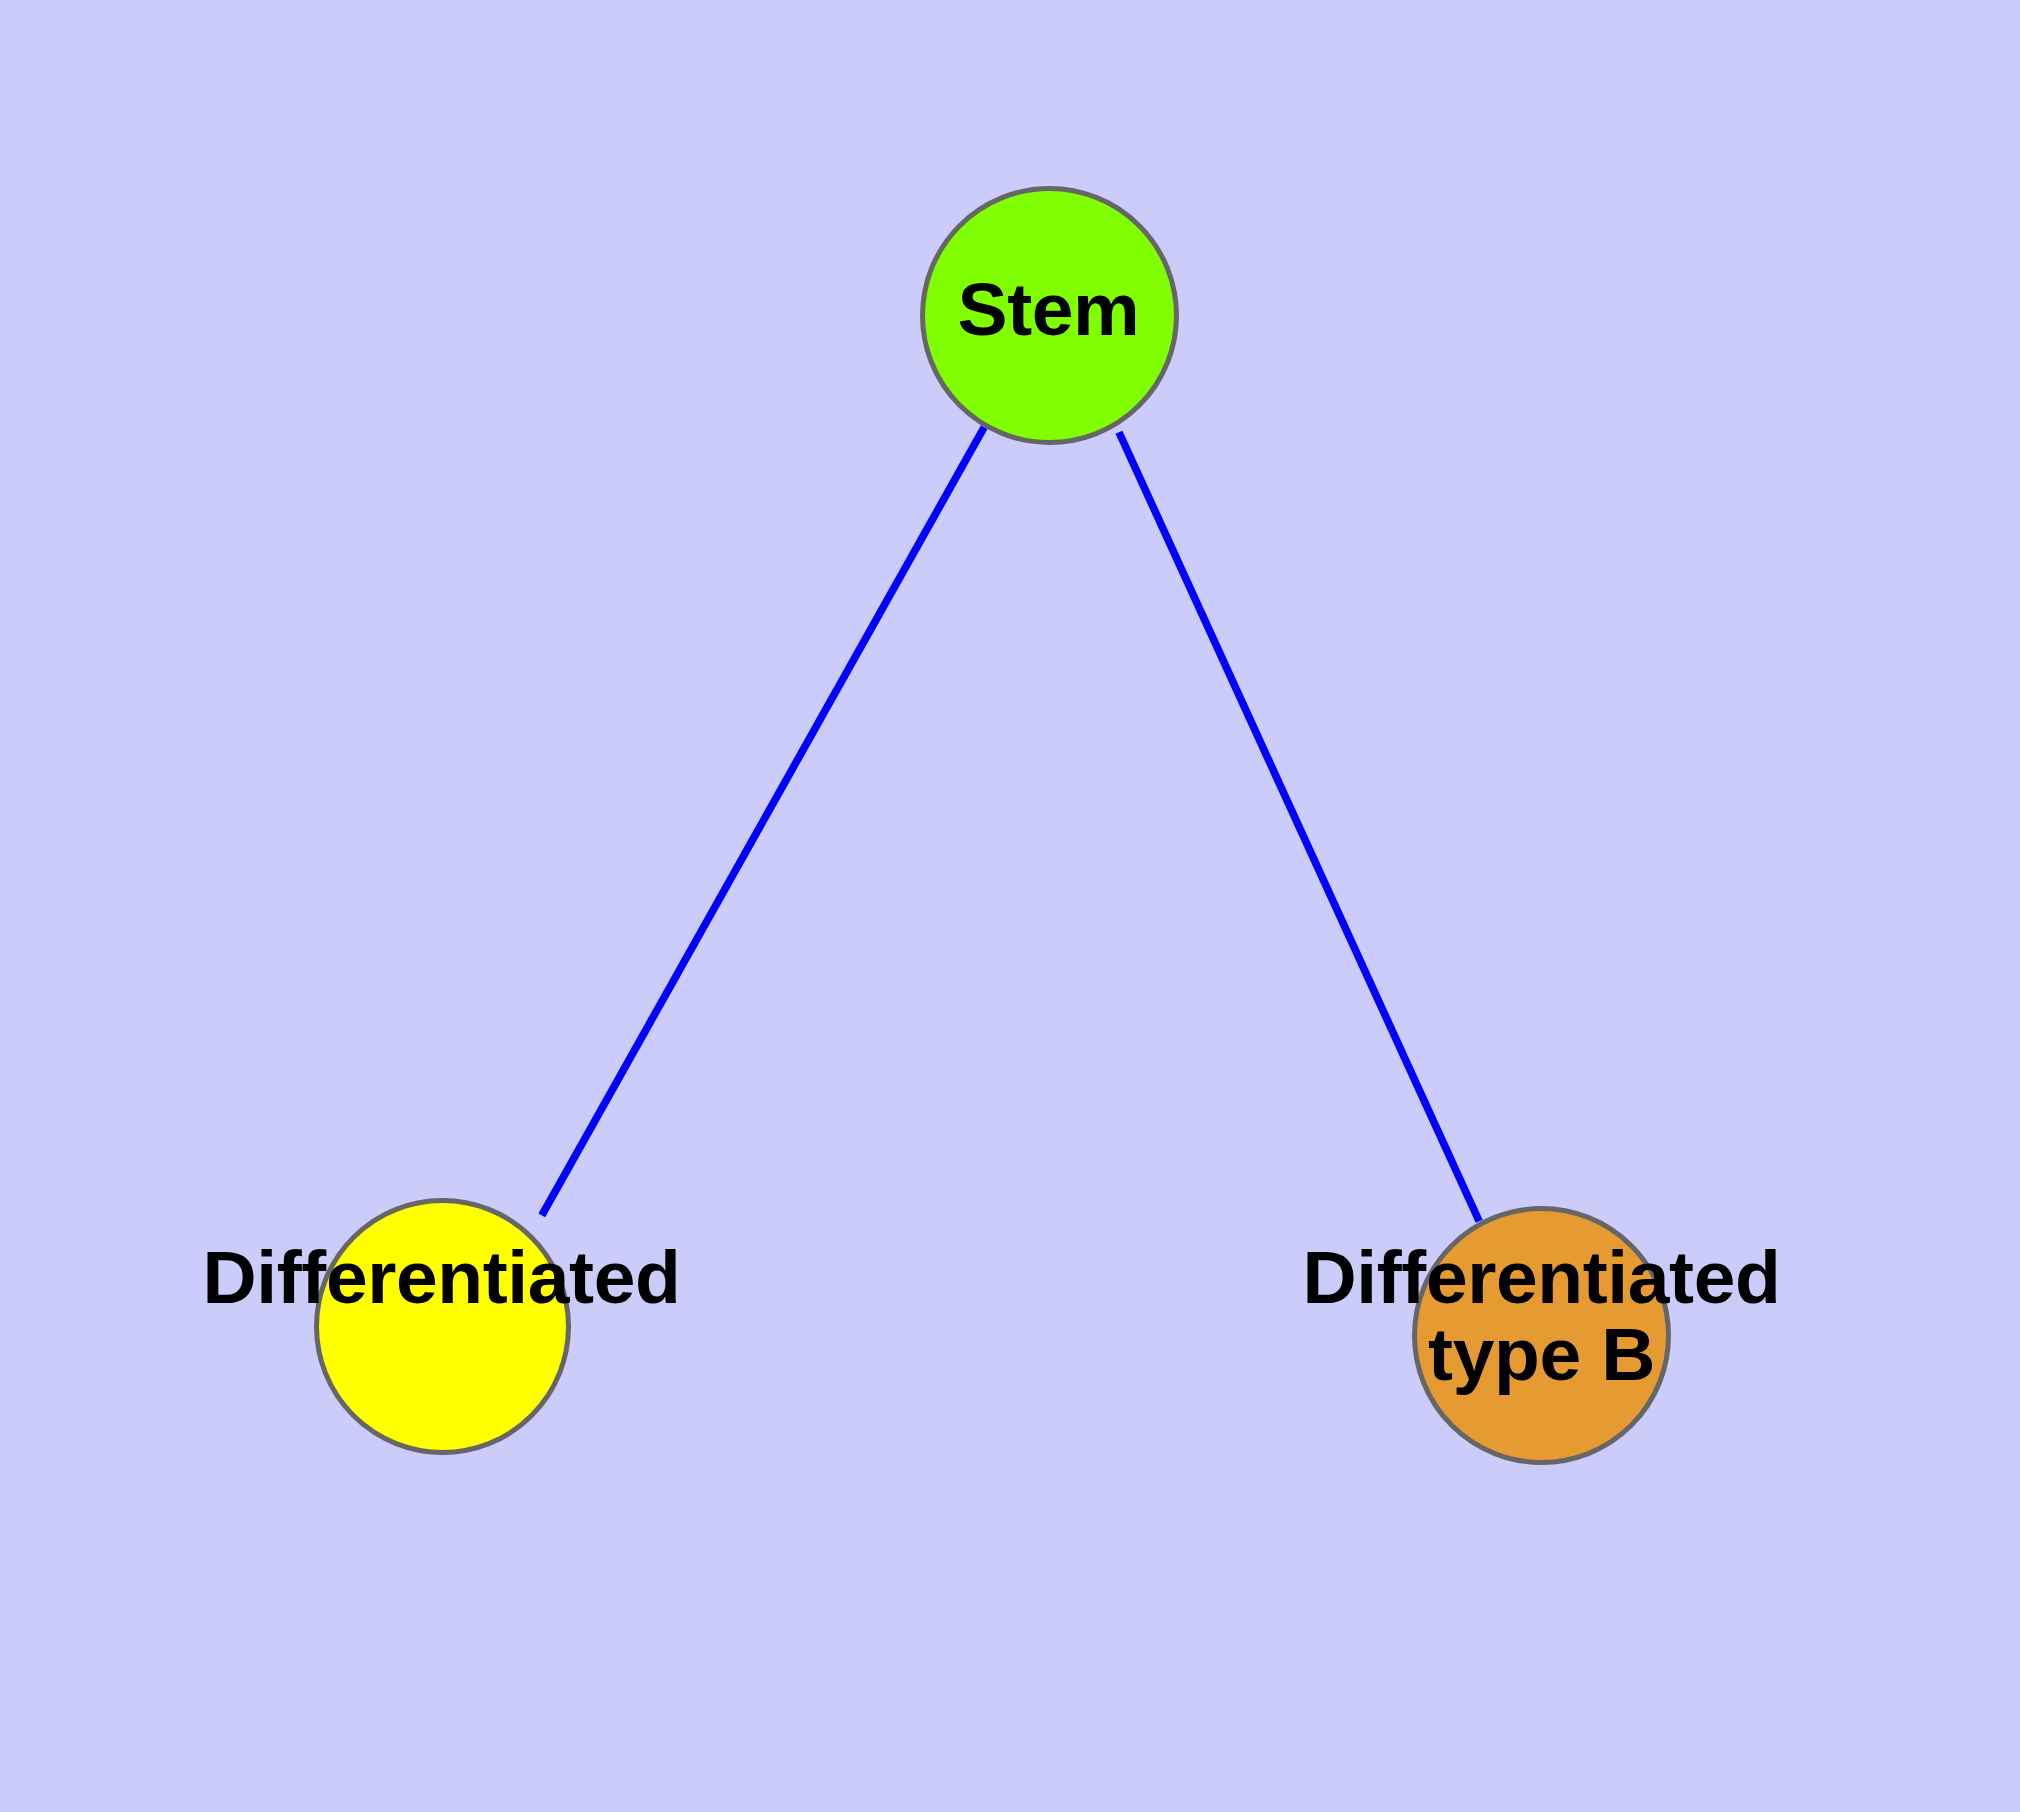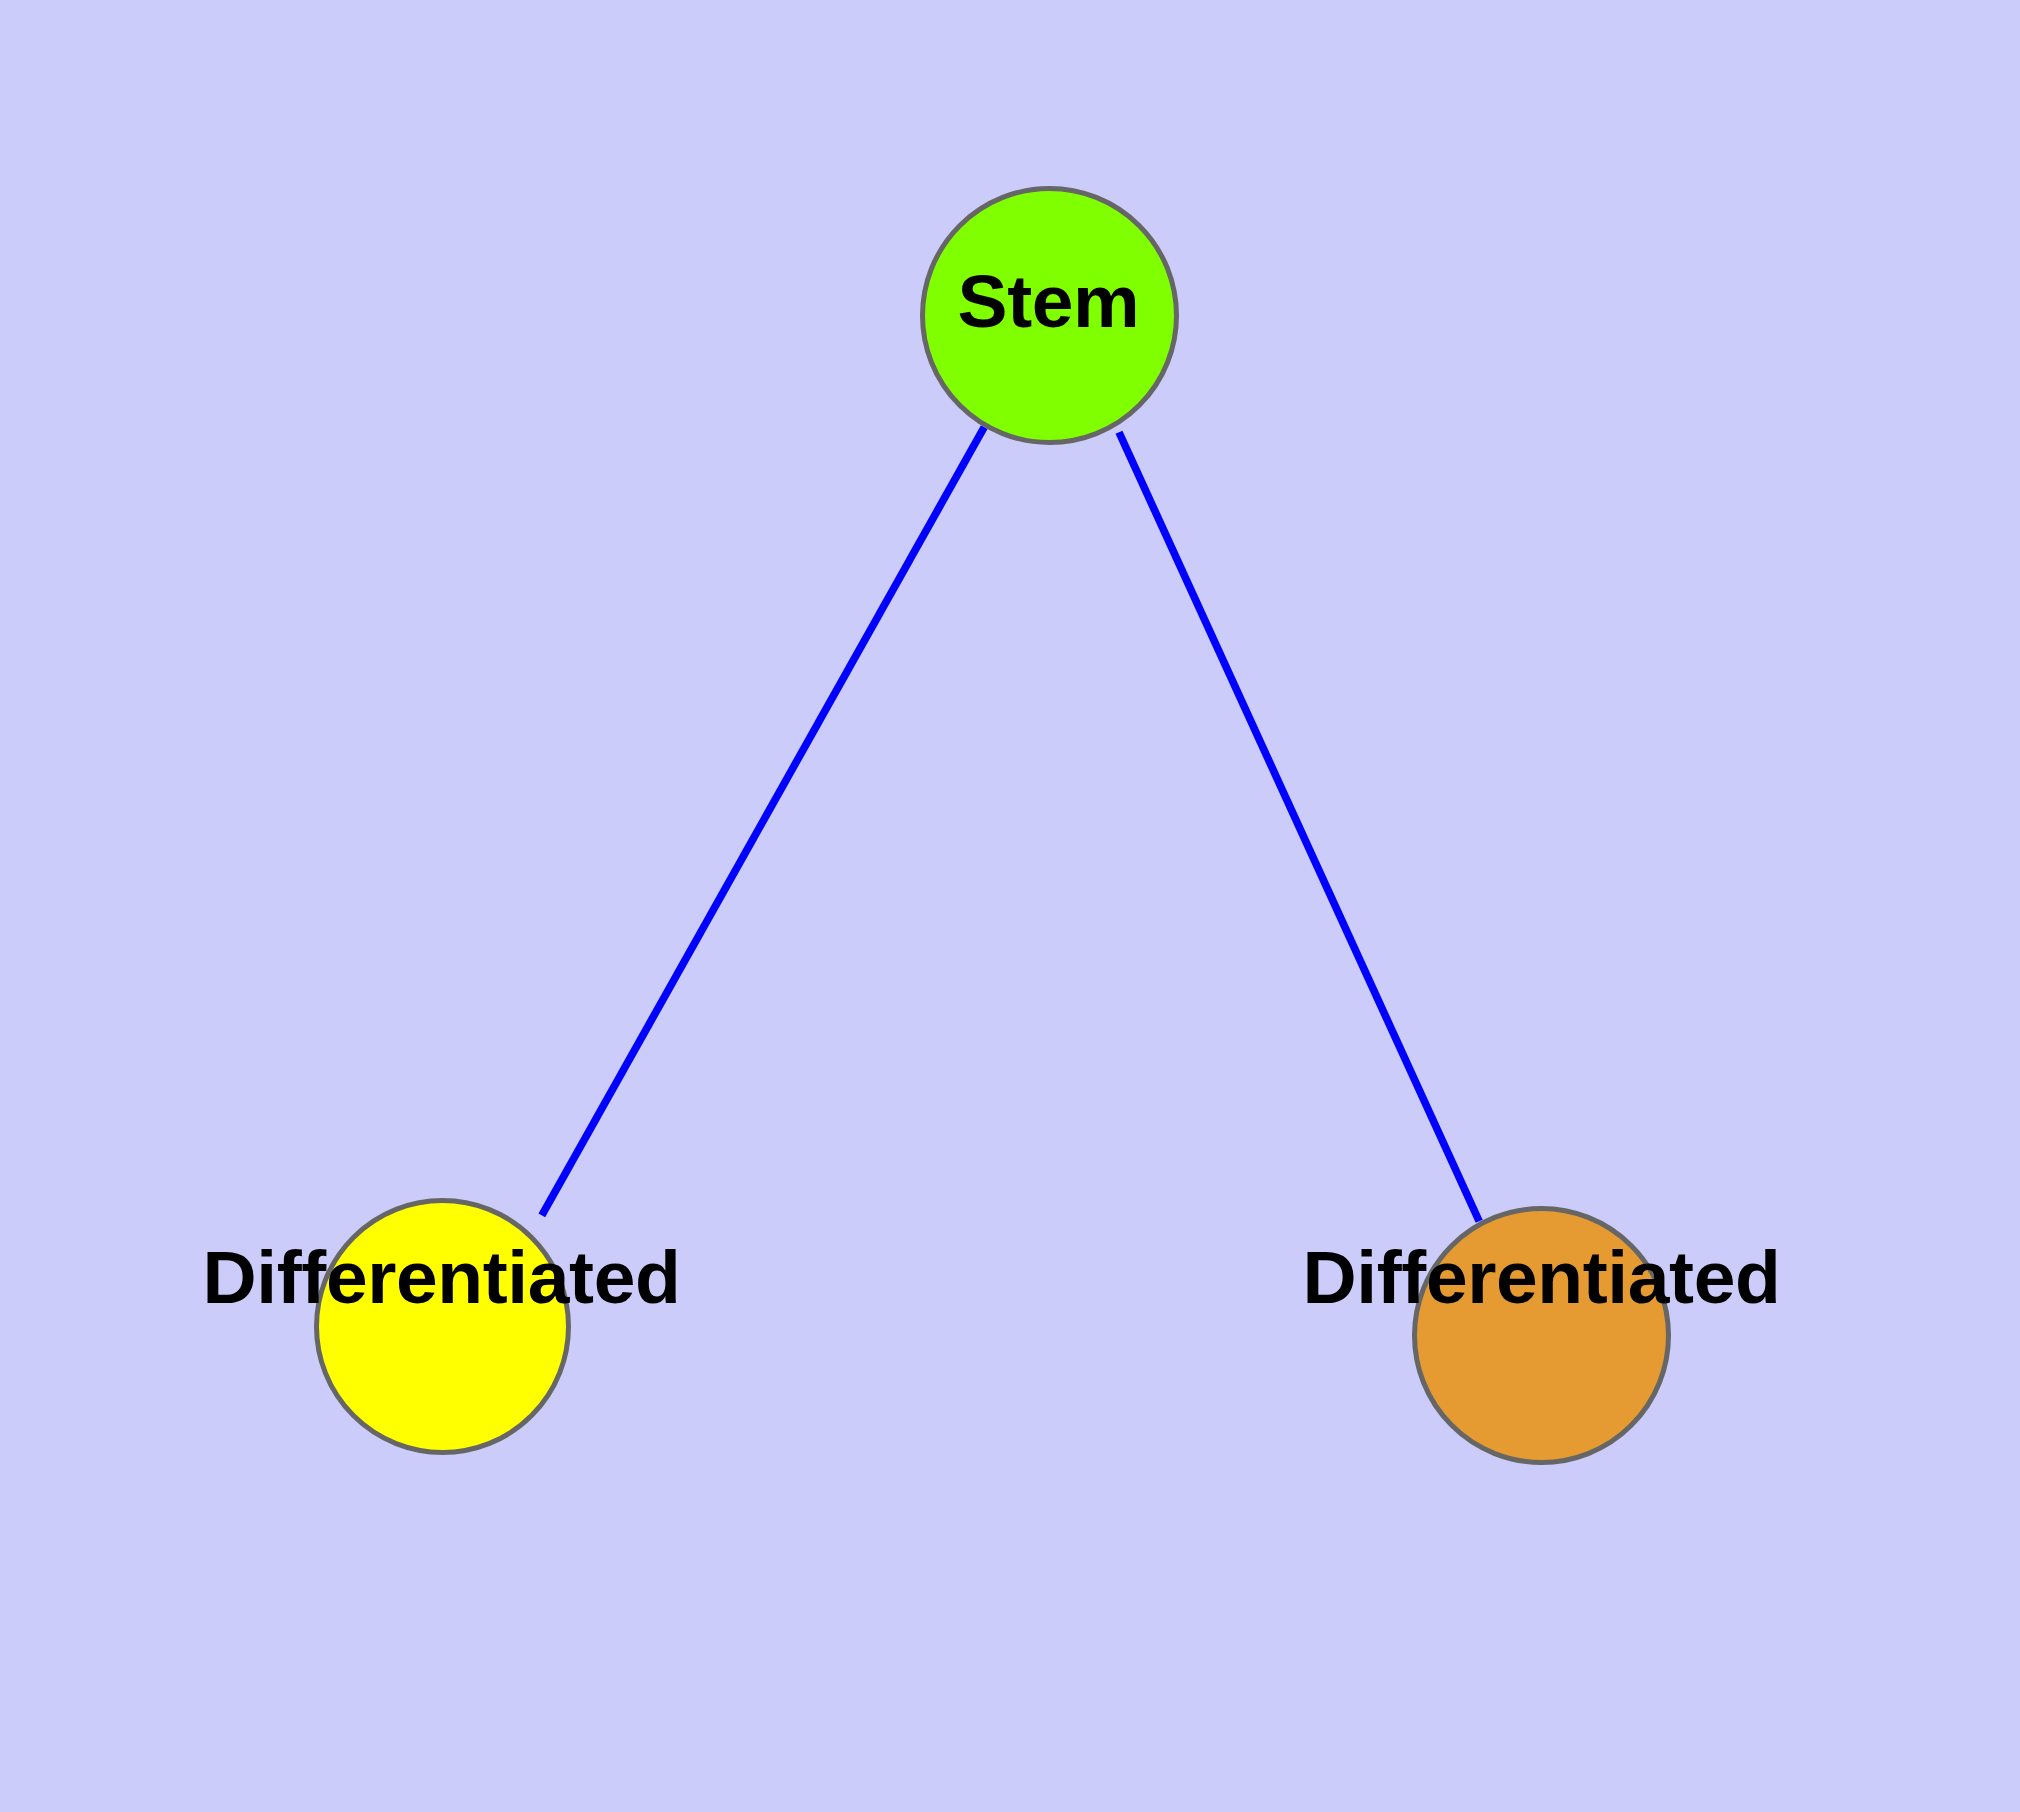--- a/index.html
+++ b/index.html
@@ -57,21 +57,21 @@
     position: absolute;
     color: #000000;
     font-weight: bold;
     text-align: center;
     line-height: 1.02;
     white-space: nowrap;
     letter-spacing: -0.4px;
   }
   #label-stem {
     left: 794px;
-    top: 263px;
+    top: 271px;
     width: 509px;
     font-size: 75px;
   }
   #label-diff-a {
     left: 166px;
     top: 1239px;
     width: 551px;
     font-size: 75px;
   }
   #label-diff-b {
@@ -101,16 +101,17 @@
   <div class="node-label" id="label-stem">
     <span class="label-line">Stem</span>
   </div>
 
   <div class="node-label" id="label-diff-a">
     <span class="label-line">Differentiated</span>
   </div>
 
   <div class="node-label" id="label-diff-b">
     <span class="label-line">Differentiated</span>
+    <span class="label-line">type B</span>
   </div>
 
 </div>
 
 
 </body></html>

